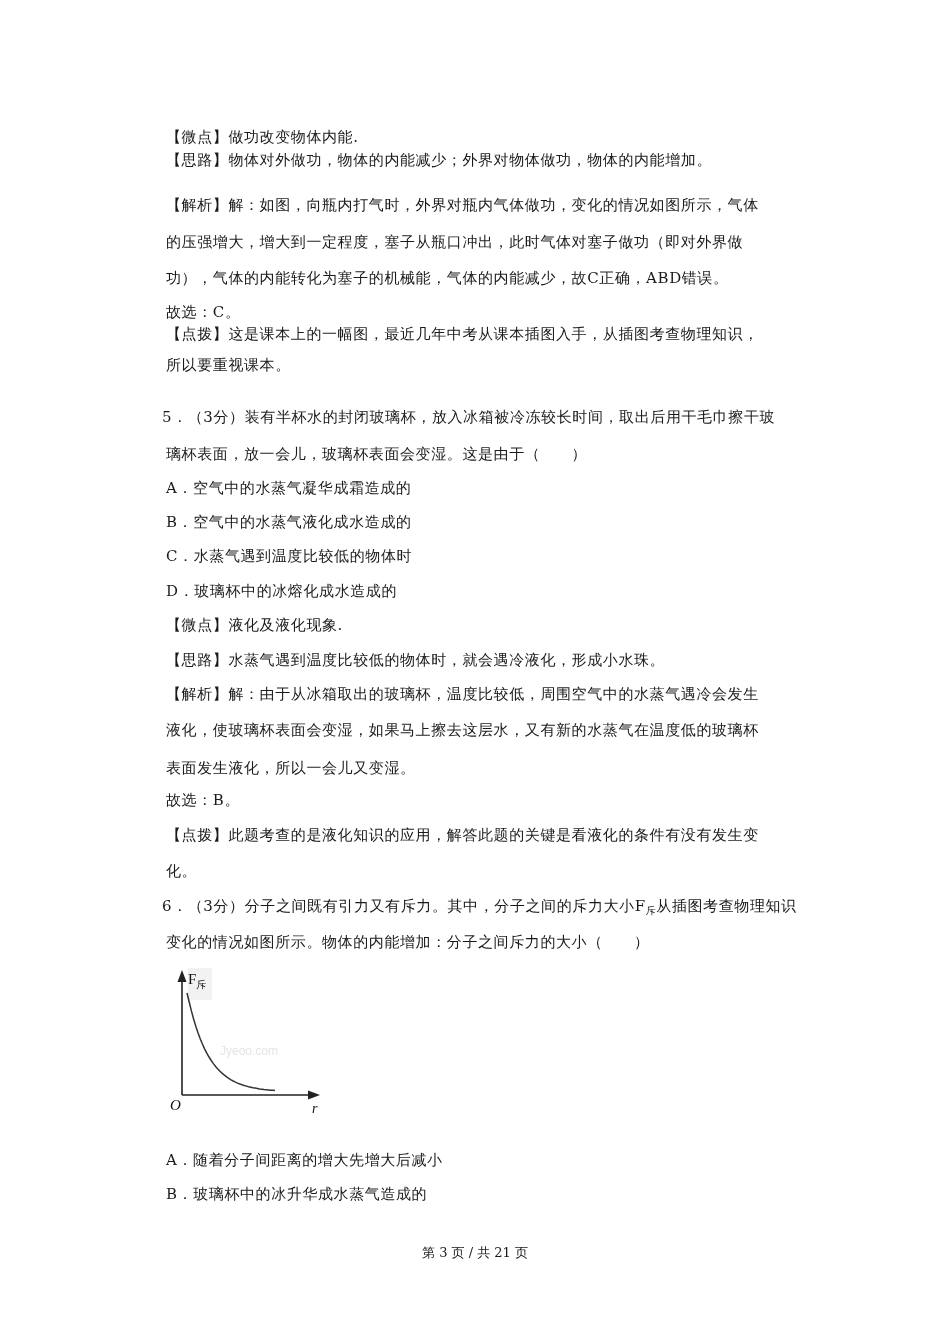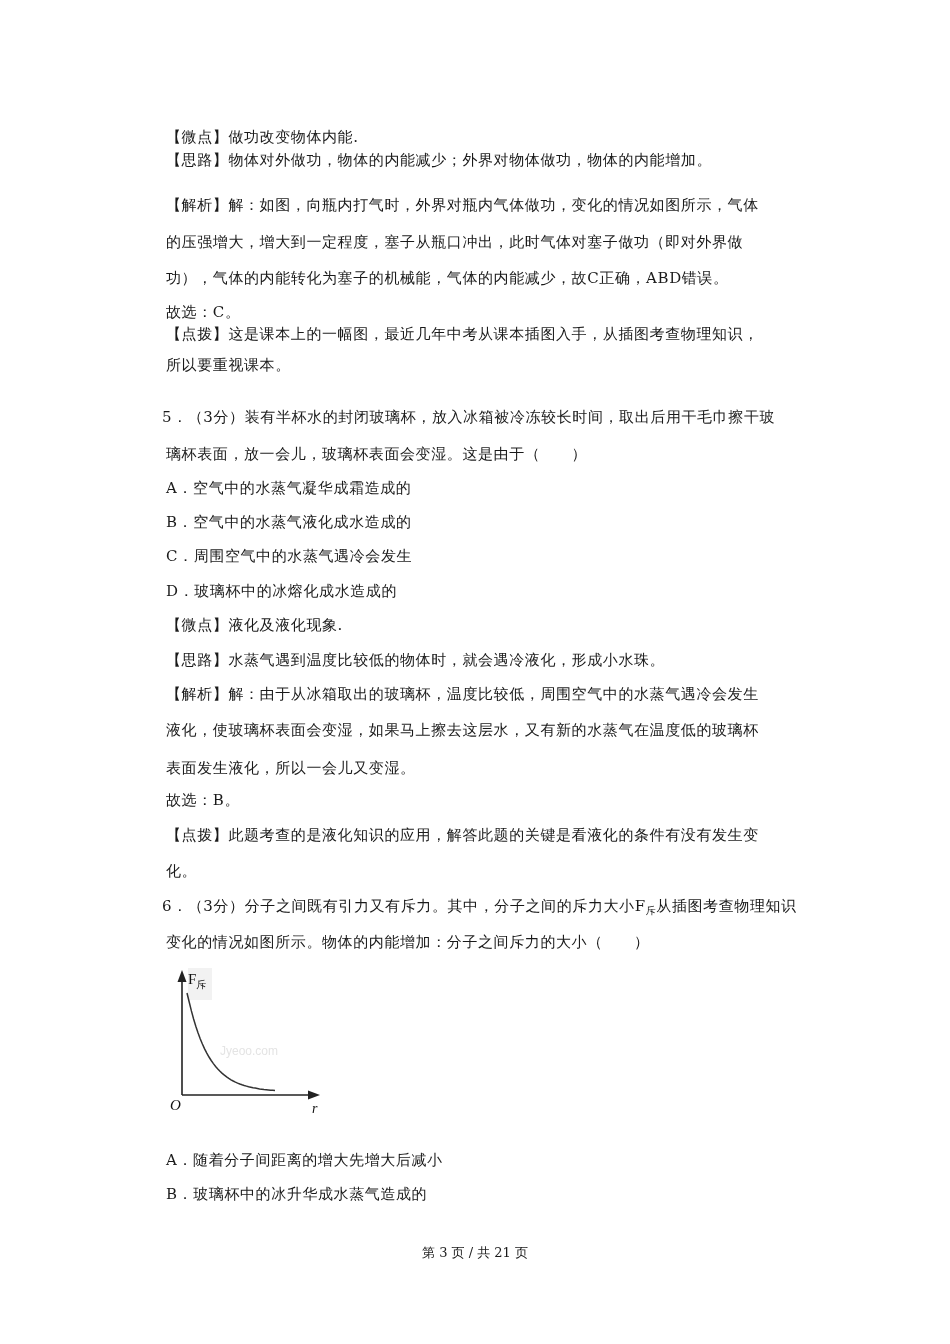--- a/index.html
+++ b/index.html
@@ -21,21 +21,21 @@
 <div class="line ind" style="top:232px">的压强增大，增大到一定程度，塞子从瓶口冲出，此时气体对塞子做功（即对外界做</div>
 <div class="line ind" style="top:268px">功），气体的内能转化为塞子的机械能，气体的内能减少，故C正确，ABD错误。</div>
 <div class="line ind" style="top:302px">故选：C。</div>
 <div class="line ind" style="top:324px">【点拨】这是课本上的一幅图，最近几年中考从课本插图入手，从插图考查物理知识，</div>
 <div class="line ind" style="top:355px">所以要重视课本。</div>
 
 <div class="line num" style="top:407px">5．（3分）装有半杯水的封闭玻璃杯，放入冰箱被冷冻较长时间，取出后用干毛巾擦干玻</div>
 <div class="line ind" style="top:444px">璃杯表面，放一会儿，玻璃杯表面会变湿。这是由于（　　）</div>
 <div class="line ind" style="top:478px">A．空气中的水蒸气凝华成霜造成的</div>
 <div class="line ind" style="top:512px">B．空气中的水蒸气液化成水造成的</div>
-<div class="line ind" style="top:546px">C．周围空气中的水蒸气遇冷会发生</div>
+<div class="line ind" style="top:546px">C．水蒸气遇到温度比较低的物体时</div>
 <div class="line ind" style="top:581px">D．玻璃杯中的冰熔化成水造成的</div>
 <div class="line ind" style="top:615px">【微点】液化及液化现象.</div>
 <div class="line ind" style="top:650px">【思路】水蒸气遇到温度比较低的物体时，就会遇冷液化，形成小水珠。</div>
 <div class="line ind" style="top:684px">【解析】解：由于从冰箱取出的玻璃杯，温度比较低，周围空气中的水蒸气遇冷会发生</div>
 <div class="line ind" style="top:720px">液化，使玻璃杯表面会变湿，如果马上擦去这层水，又有新的水蒸气在温度低的玻璃杯</div>
 <div class="line ind" style="top:758px">表面发生液化，所以一会儿又变湿。</div>
 <div class="line ind" style="top:790px">故选：B。</div>
 <div class="line ind" style="top:825px">【点拨】此题考查的是液化知识的应用，解答此题的关键是看液化的条件有没有发生变</div>
 <div class="line ind" style="top:861px">化。</div>
 

